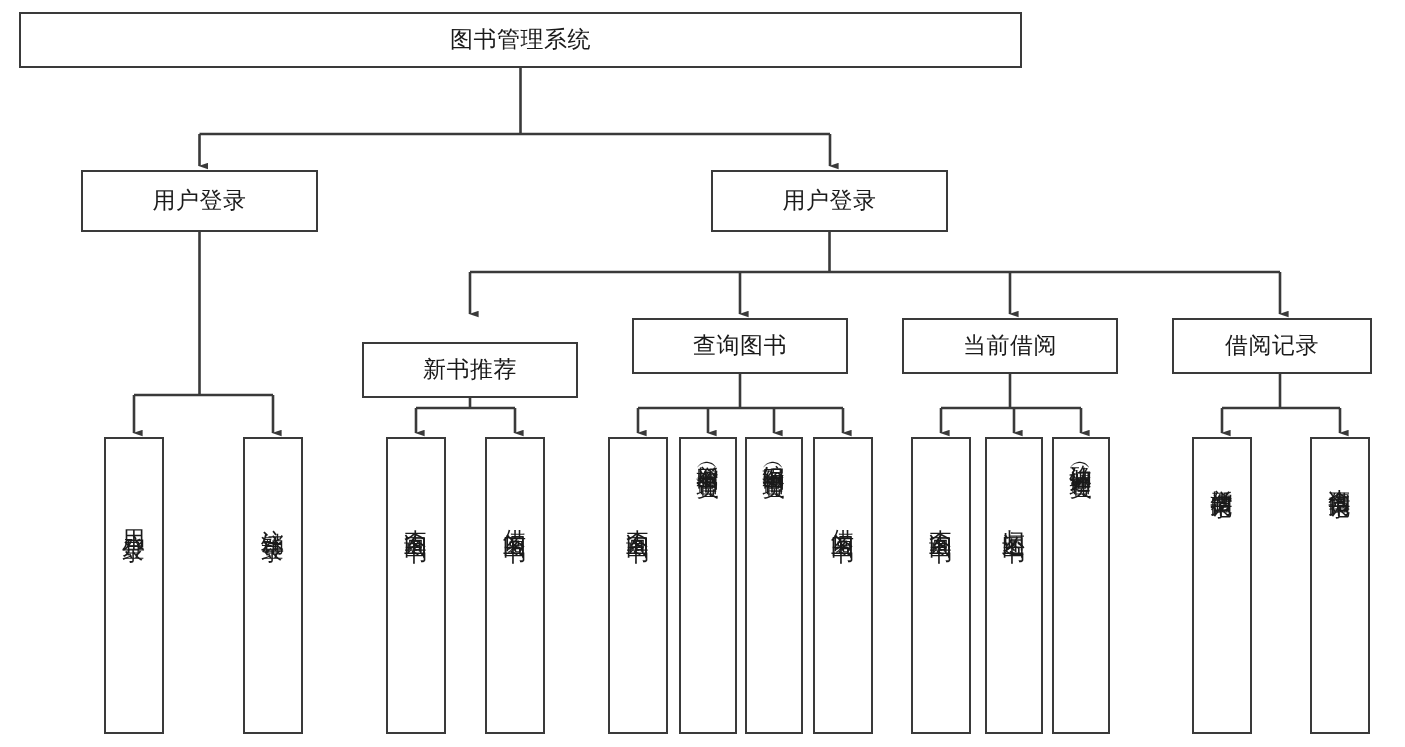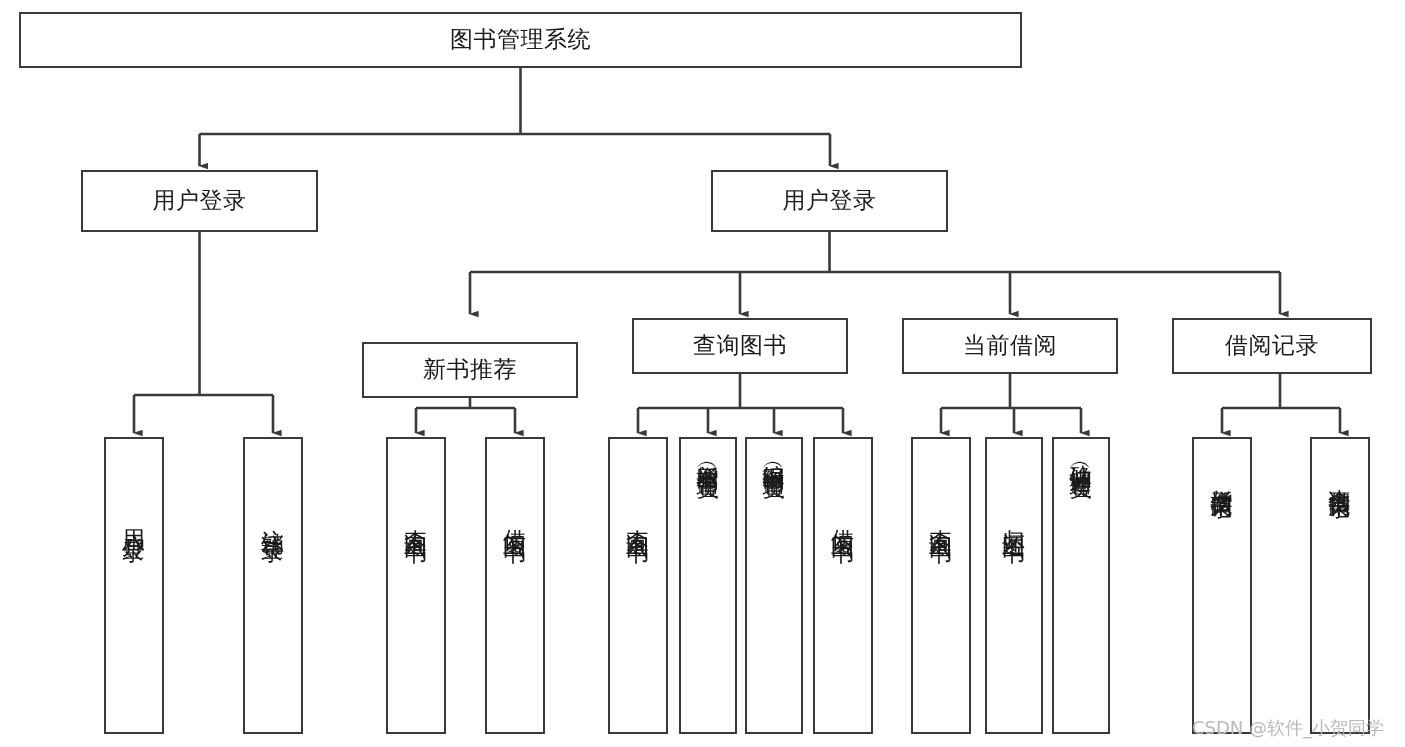--- a/index.html
+++ b/index.html
@@ -210,15 +210,14 @@
     <span class="node-label">确认归还（管理员）</span>
   </div>
 
   <div class="node vert tall-text" style="left:1192px; top:437px; width:60px; height:297px; padding-top:32px;">
     <span class="node-label">新增借阅记录</span>
   </div>
   <div class="node vert tall-text" style="left:1310px; top:437px; width:60px; height:297px; padding-top:32px;">
     <span class="node-label">查询借阅记录</span>
   </div>
 
-  <div id="watermark">CSDN @软件_小贺同学</div>
 
 </div>
 
 </body></html>

